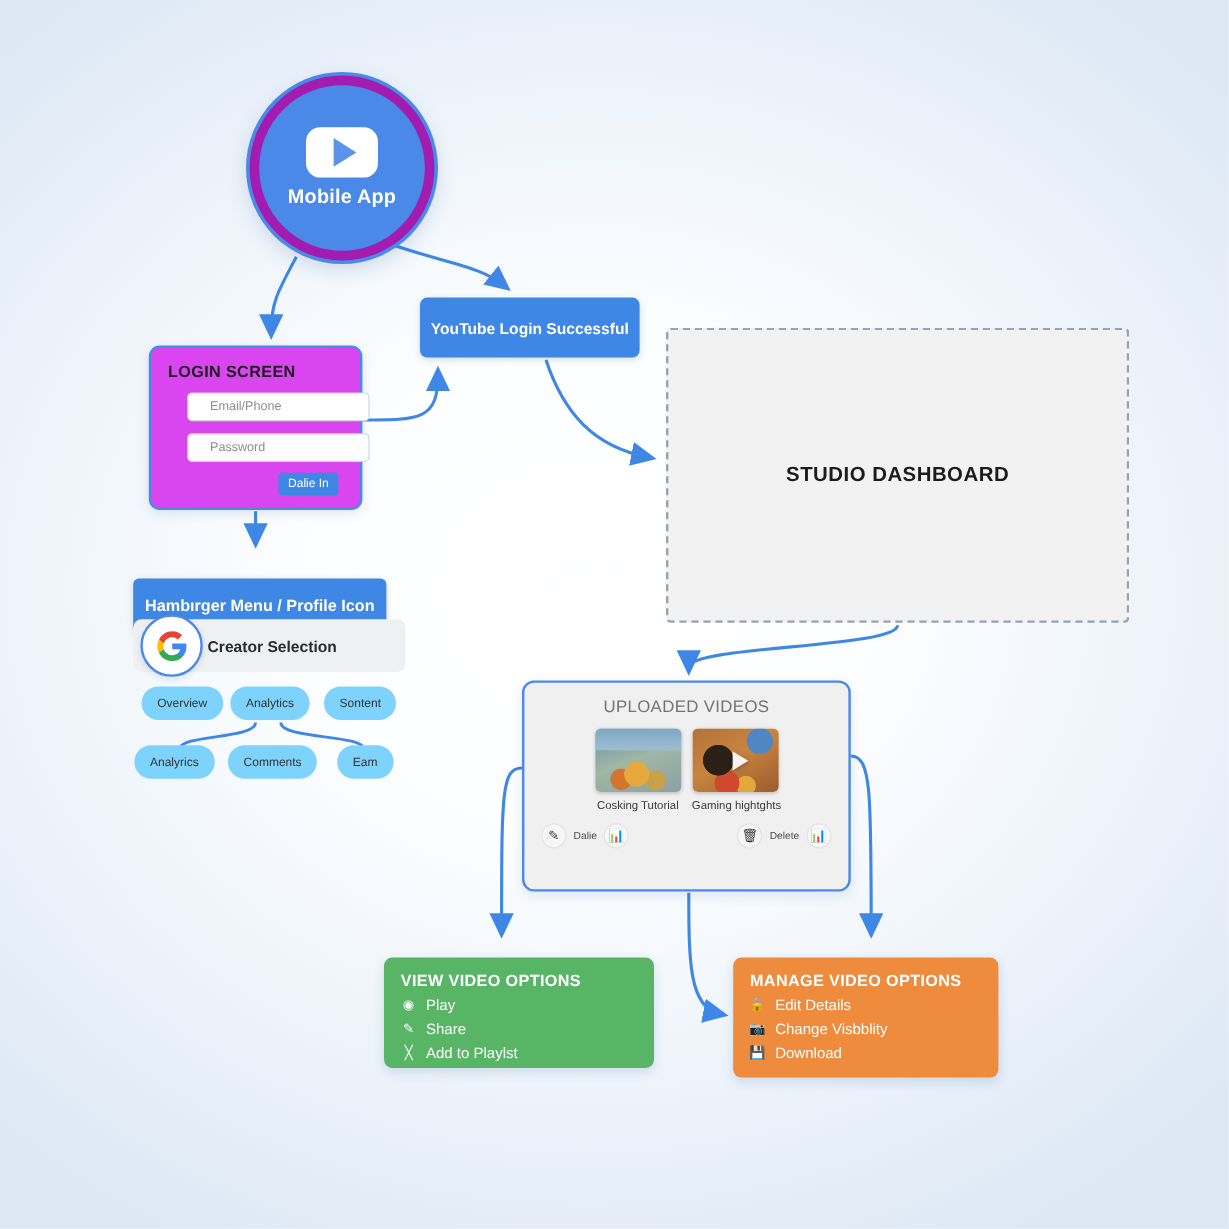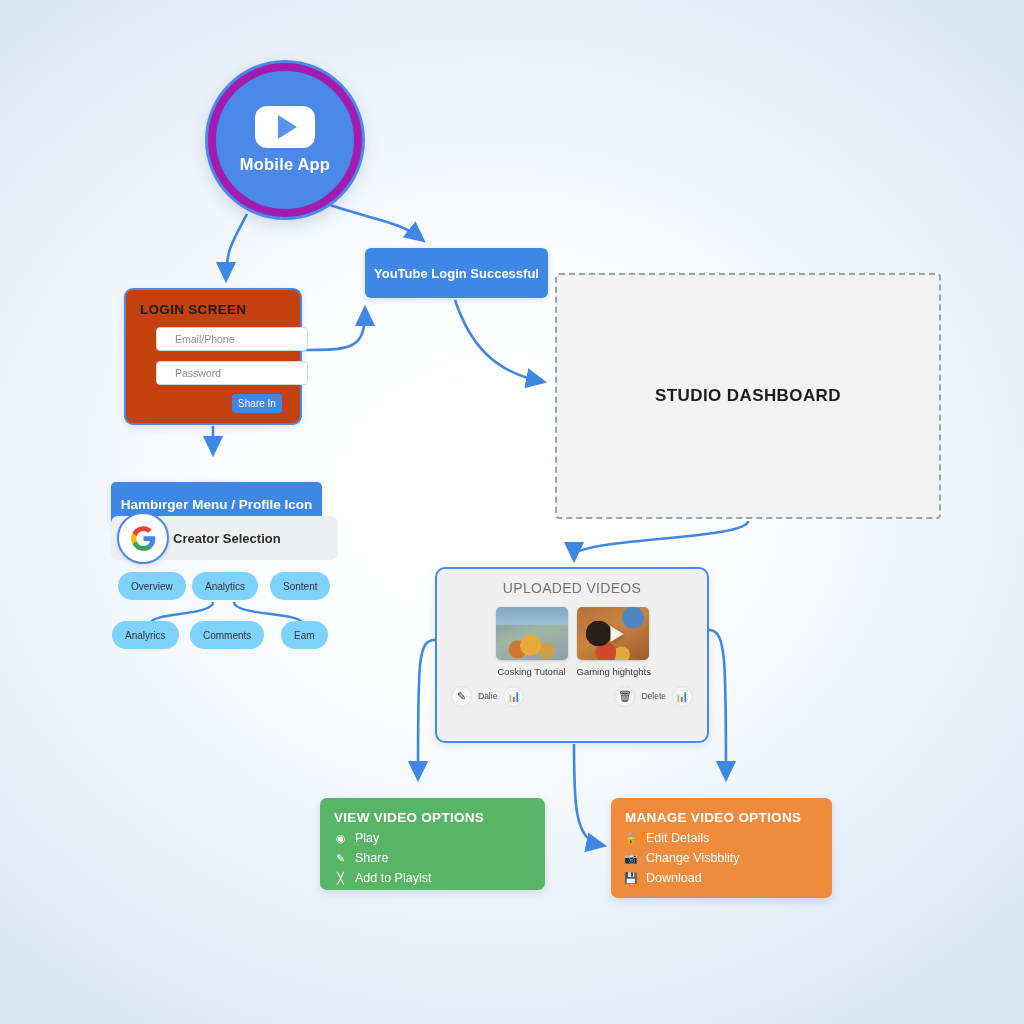--- a/index.html
+++ b/index.html
@@ -35,27 +35,26 @@
   }
   #mobile-app .label { color: #fff; font-size: 16.5px; font-weight: bold; letter-spacing: .2px; }
 
   
   #login-success {
     left: 350px; top: 248px; width: 183px; height: 50px;
     background: #3f87e5; border-radius: 6px;
     display: flex; align-items: center; justify-content: center;
     color: #fff; font-size: 13px; font-weight: bold;
     box-shadow: 0 2px 6px rgba(40,80,140,.18);
-    margin-left: 15px;
   }
 
   
   #login-screen {
     left: 124px; top: 288px; width: 178px; height: 137px;
-    background: #c2410c; border: 2.5px solid #4a89e8; border-radius: 9px;
+    background: #d946ef; border: 2.5px solid #4a89e8; border-radius: 9px;
     padding: 12px 12px 10px 14px;
     box-shadow: 0 3px 9px rgba(40,80,140,.12);
   }
   #login-screen .title { font-size: 13.5px; font-weight: bold; color: #1c1c1c; letter-spacing: .3px; }
   .login-field {
     margin-top: 10px; height: 24px; width: 152px;
     background: #fff; border: 1px solid #d8d8d8; border-radius: 4px;
     display: flex; align-items: center; padding-left: 18px;
     font-size: 10.5px; color: #8c8c8c; margin-left: 16px;
   }
@@ -208,21 +207,21 @@
     </div>
     <div class="label">Mobile App</div>
   </div>
 
   <div class="node" id="login-success">YouTube Login Successful</div>
 
   <div class="node" id="login-screen">
     <div class="title">LOGIN SCREEN</div>
     <div class="login-field">Email/Phone</div>
     <div class="login-field">Password</div>
-    <div id="sign-in-btn">Share In</div>
+    <div id="sign-in-btn">Dalie In</div>
   </div>
 
   <div class="node" id="hamburger-bar">Hambırger Menu / Profile Icon</div>
 
   <div class="node" id="creator-row">
     <span>Creator Selection</span>
   </div>
   <div id="google-badge">
     <svg width="27" height="27" viewBox="0 0 48 48" aria-hidden="true">
       <path fill="#4285F4" d="M45.1 24.5c0-1.6-.14-3.1-.4-4.6H24v8.7h11.8c-.5 2.7-2.05 5-4.35 6.5v5.4h7c4.1-3.8 6.65-9.4 6.65-16z"></path>

